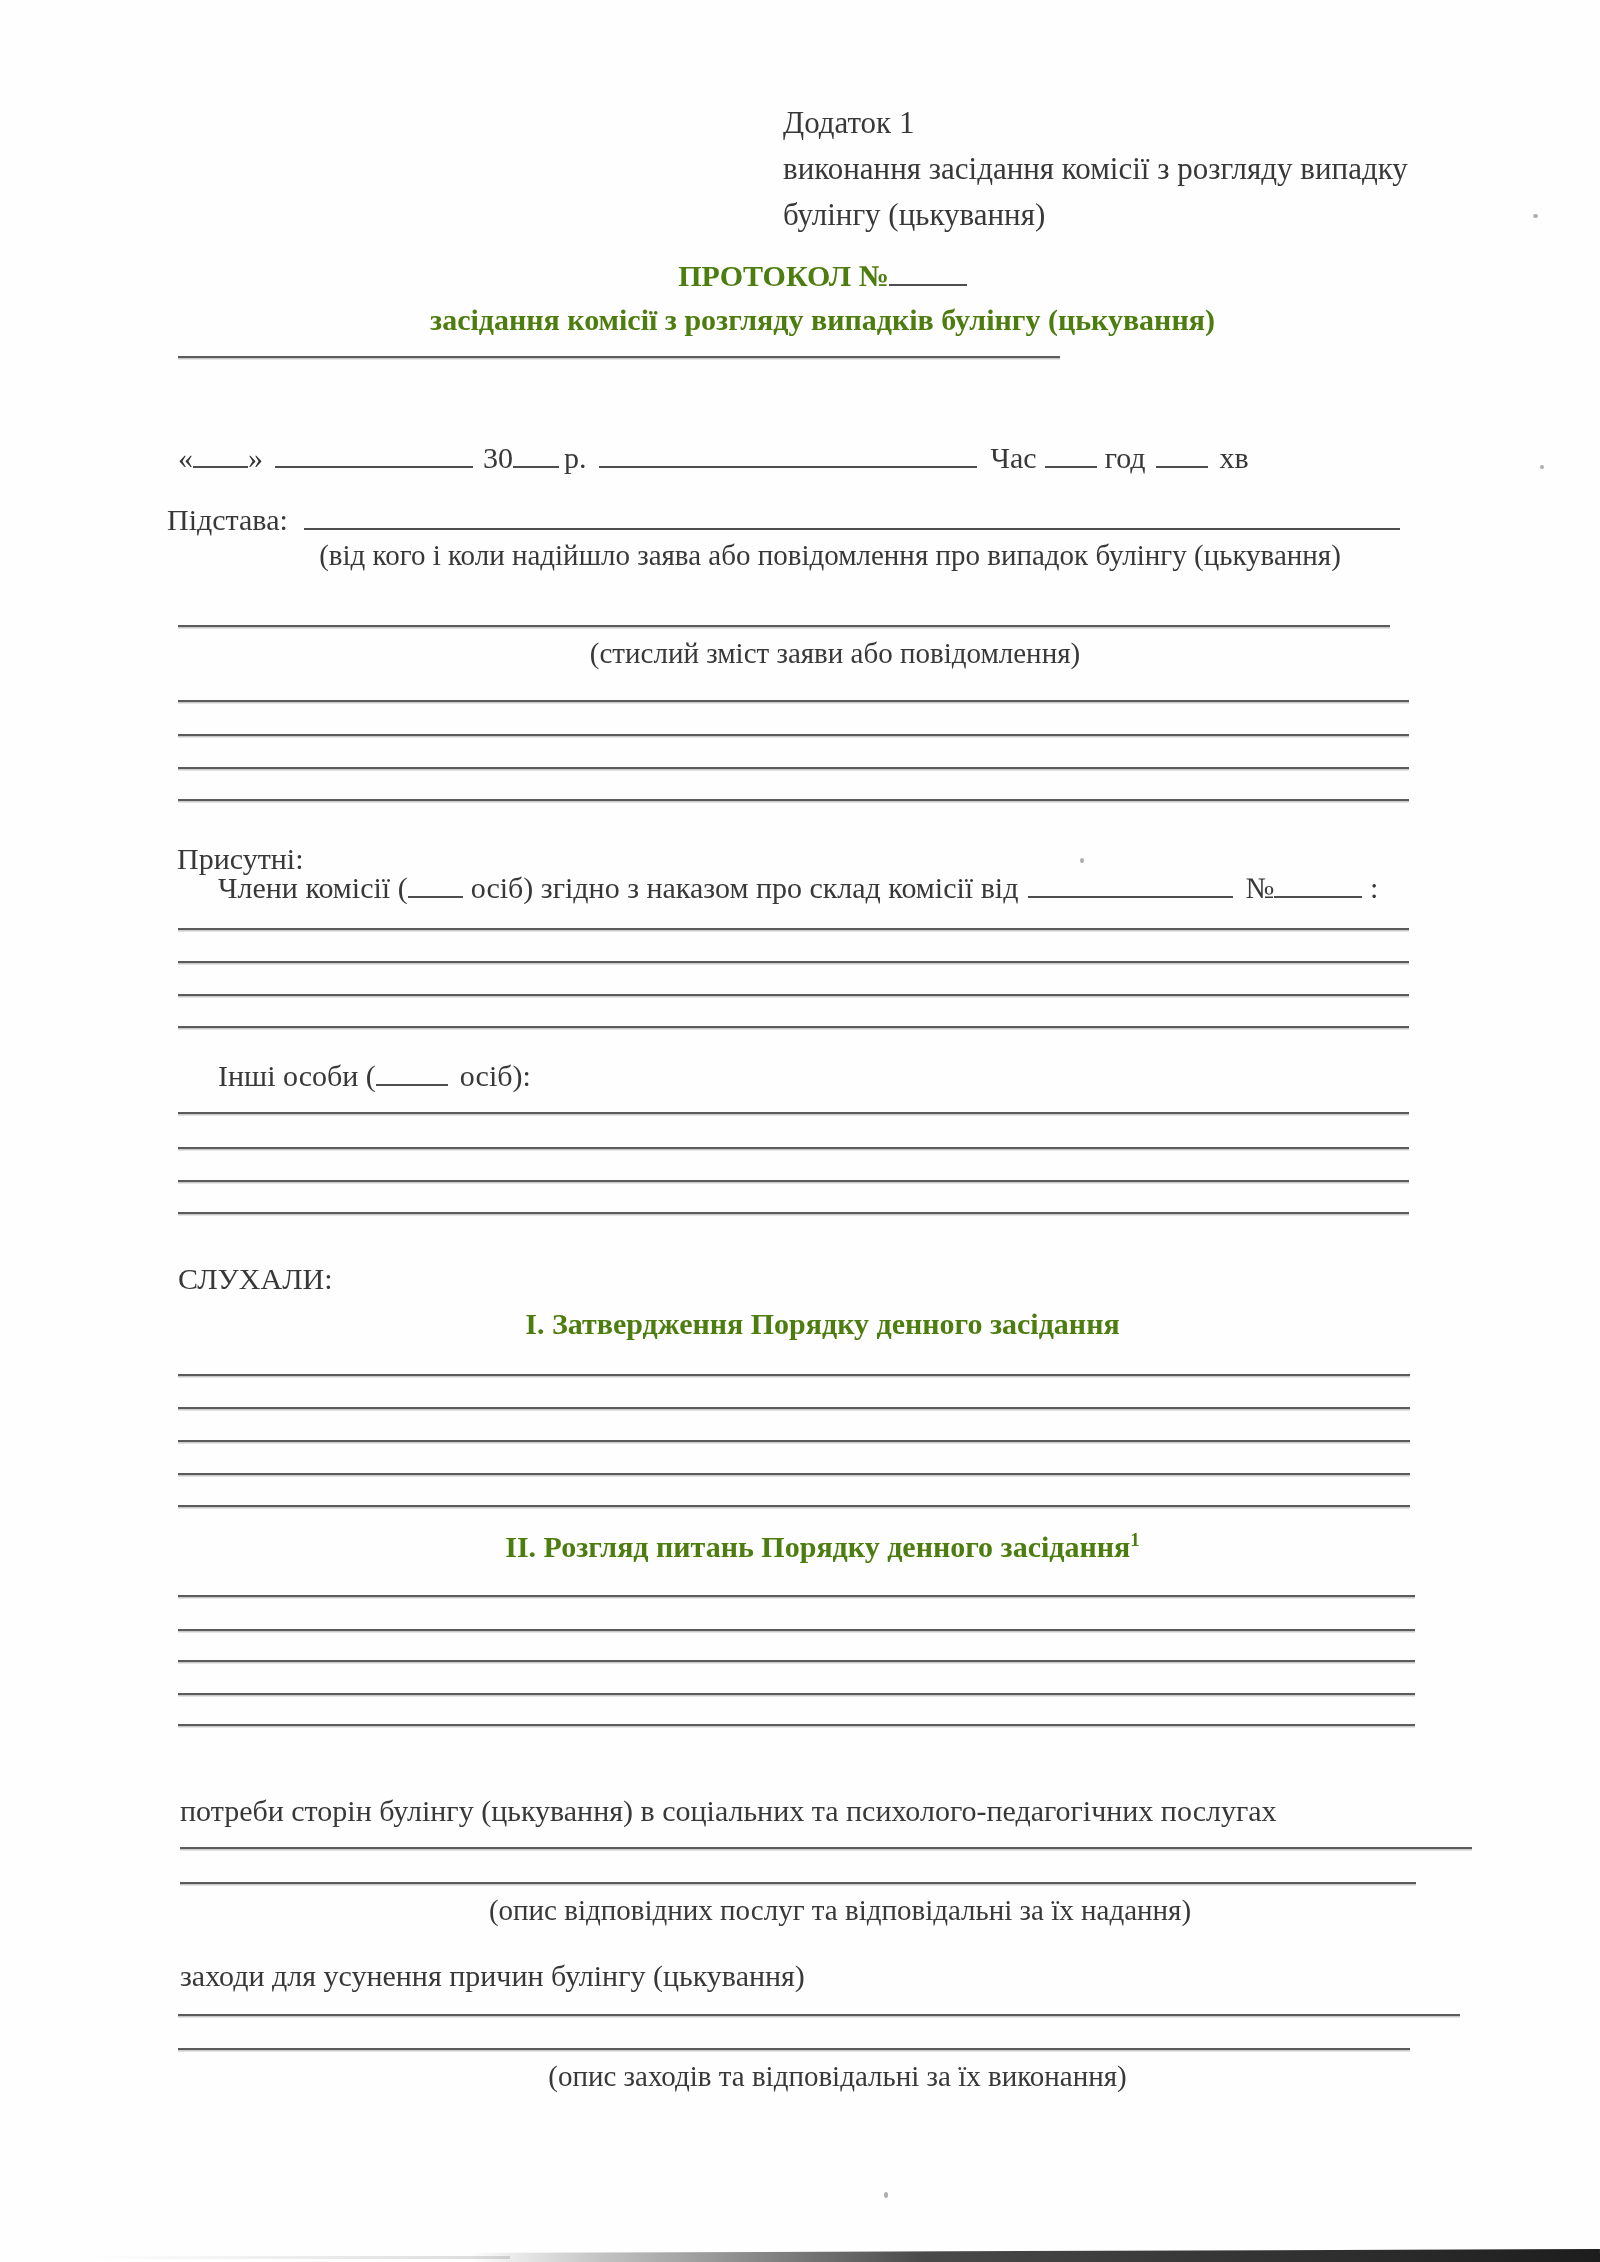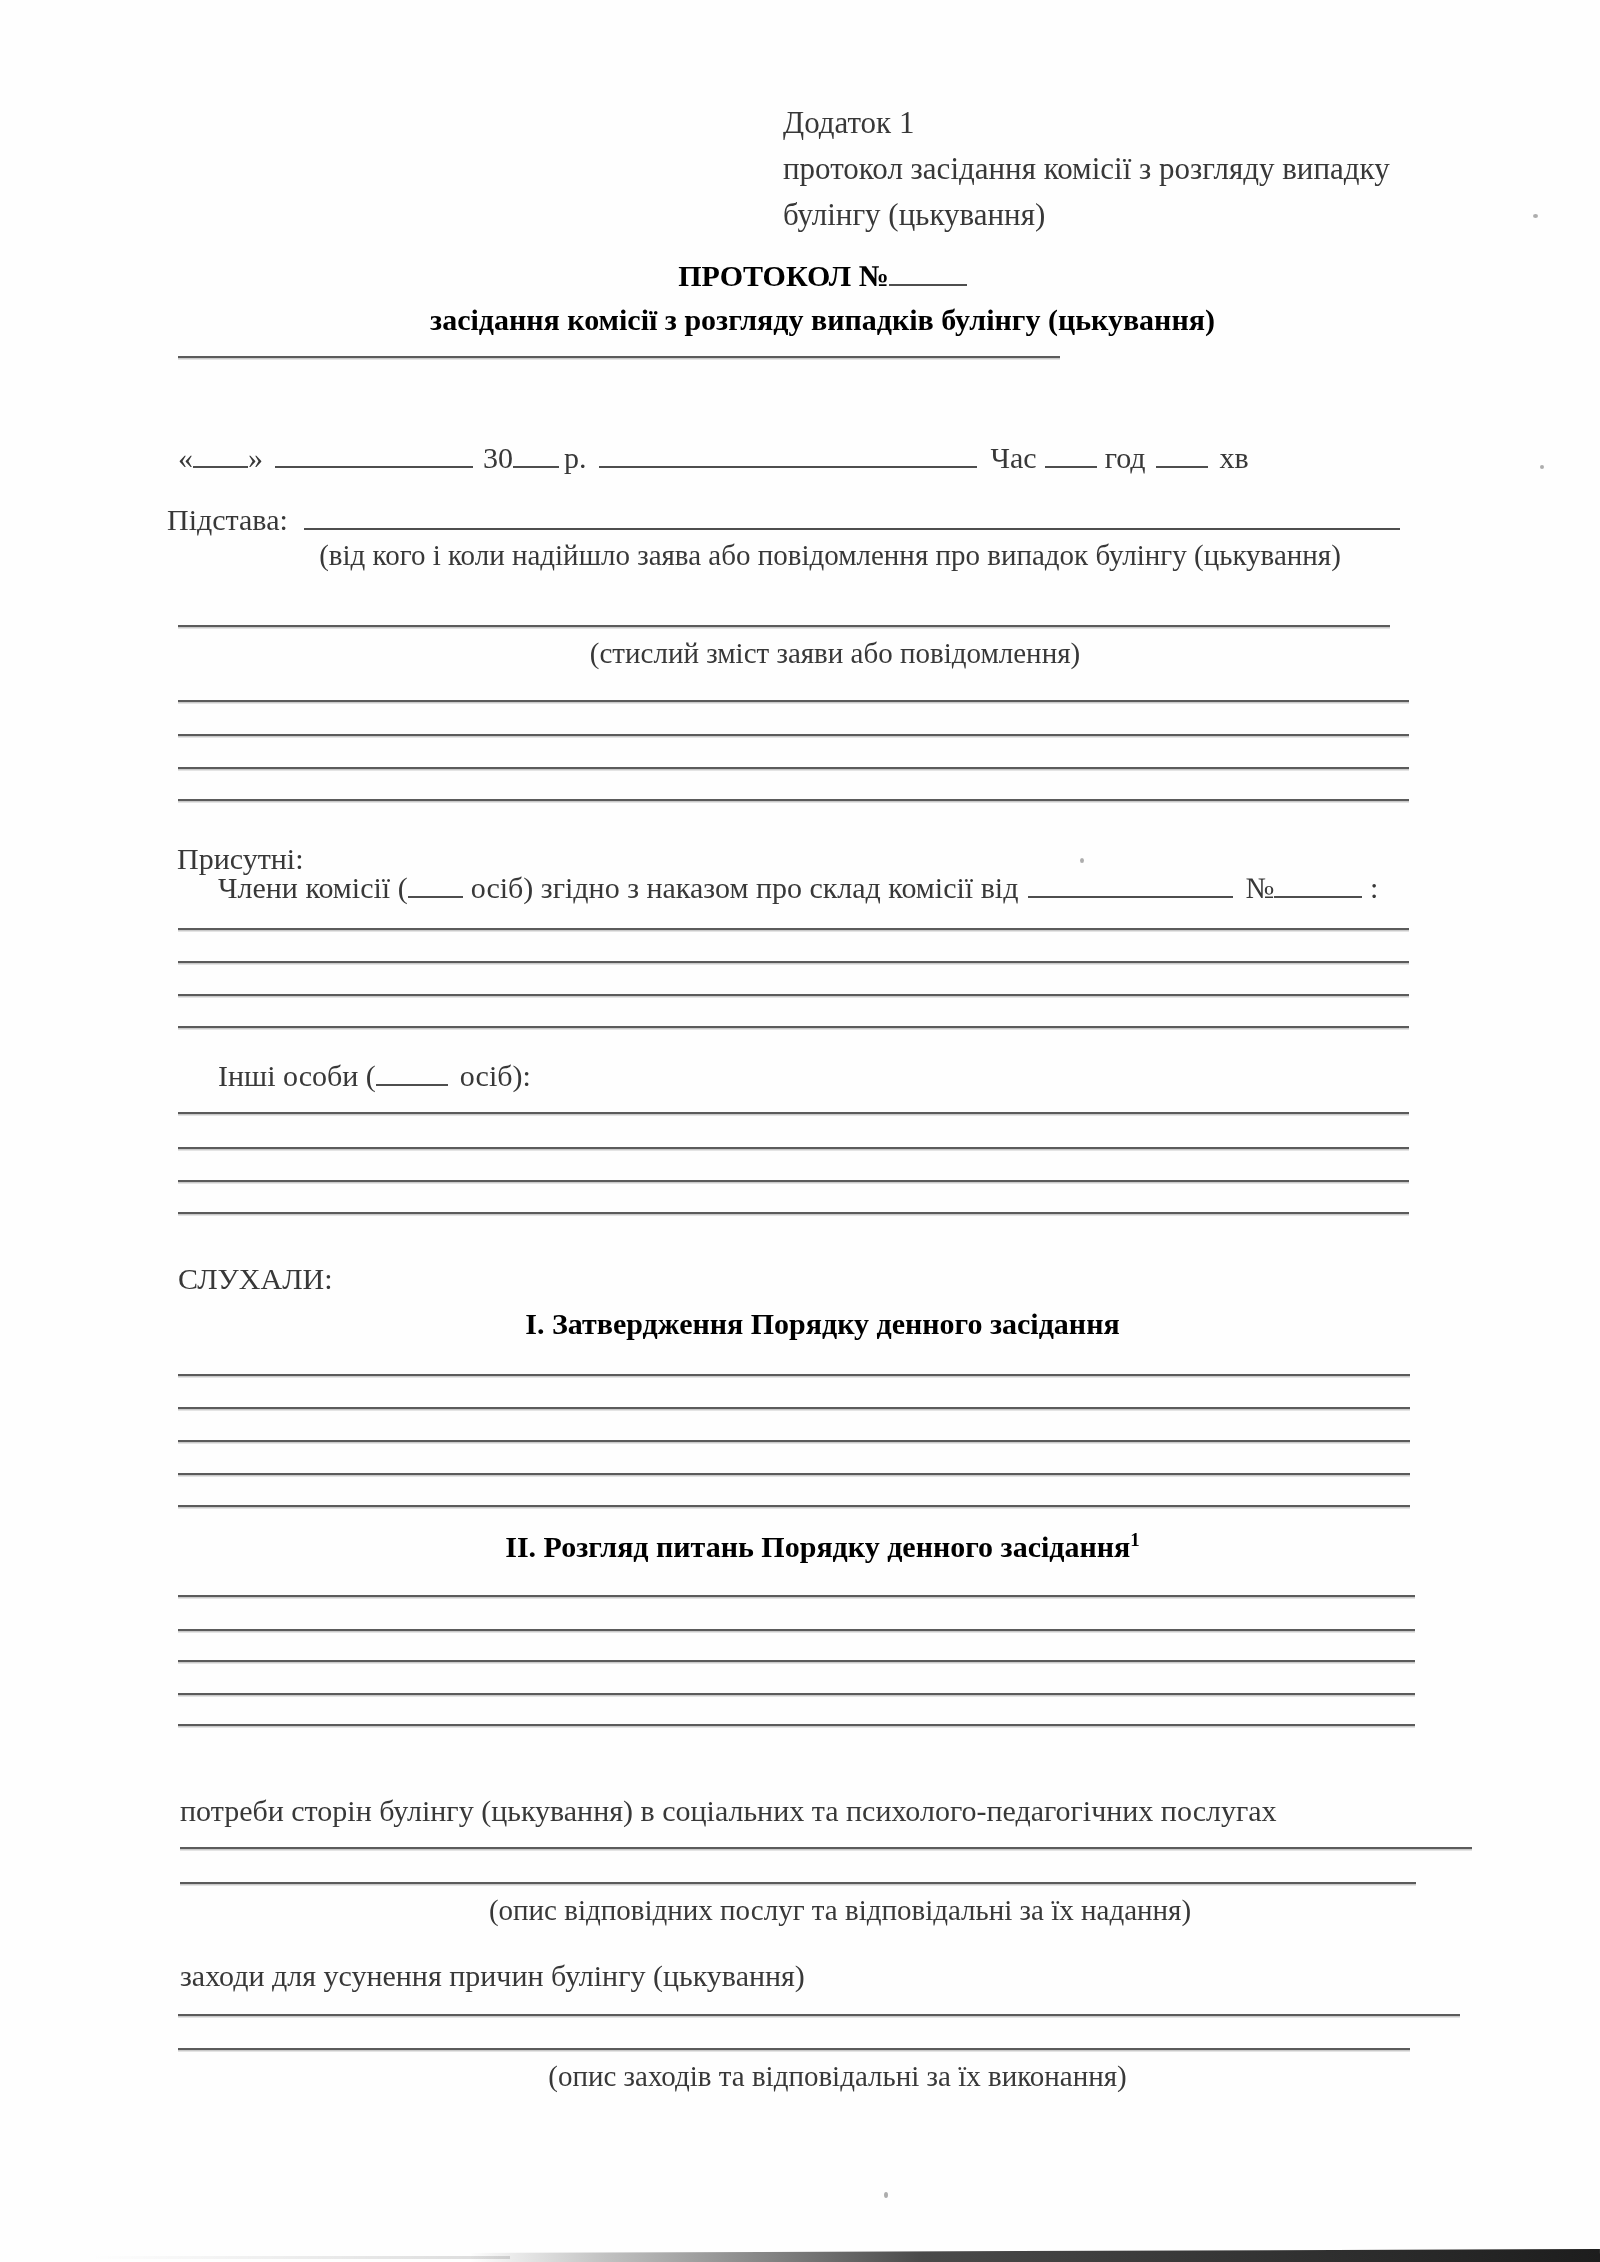--- a/index.html
+++ b/index.html
@@ -8,21 +8,21 @@
     width:1600px;height:2262px;
     background:#fefefe;
     font-family:"Liberation Serif","DejaVu Serif",serif;
     color:#383838;
     overflow:hidden;
   }
   .abs{position:absolute;}
   .t30{font-size:30px;line-height:1.25;}
   .t31{font-size:31px;line-height:46px;margin-top:8px;}
   .t29{font-size:29px;line-height:1.2;}
-  .bold{font-weight:bold;color:#000000;font-family:Liberation Serif, serif;}
+  .bold{font-weight:bold;color:#4d7c0f;font-family:Liberation Serif, serif;}
   .ctr{text-align:center;}
   
   .ln{
     height:0;border-bottom:2px solid #4e4e4e;
     box-shadow:0 1.5px 0 rgba(90,90,90,.35);
     opacity:.92;
   }
   
   .u{
     display:inline-block;height:32px;vertical-align:baseline;
@@ -41,21 +41,21 @@
     background:linear-gradient(to right, rgba(0,0,0,0) 0%, rgba(0,0,0,.14) 100%);
   }
 </style>
 </head>
 <body>
 
 <div id="page">
 
   <div class="abs t31" style="left:783px;top:92px;width:760px;">
     <div>Додаток 1</div>
-    <div>протокол засідання комісії з розгляду випадку</div>
+    <div>виконання засідання комісії з розгляду випадку</div>
     <div>булінгу (цькування)</div>
   </div>
 
   <div class="abs t30 ctr bold" style="left:200px;top:252px;width:1245px;">
     <div><span>ПРОТОКОЛ №</span><span class="u" style="width:78px;"></span></div>
     <div style="margin-top:6px;">засідання комісії з розгляду випадків булінгу (цькування)</div>
   </div>
 
   <div class="abs ln" style="left:178px;top:356px;width:882px;"></div>
 

